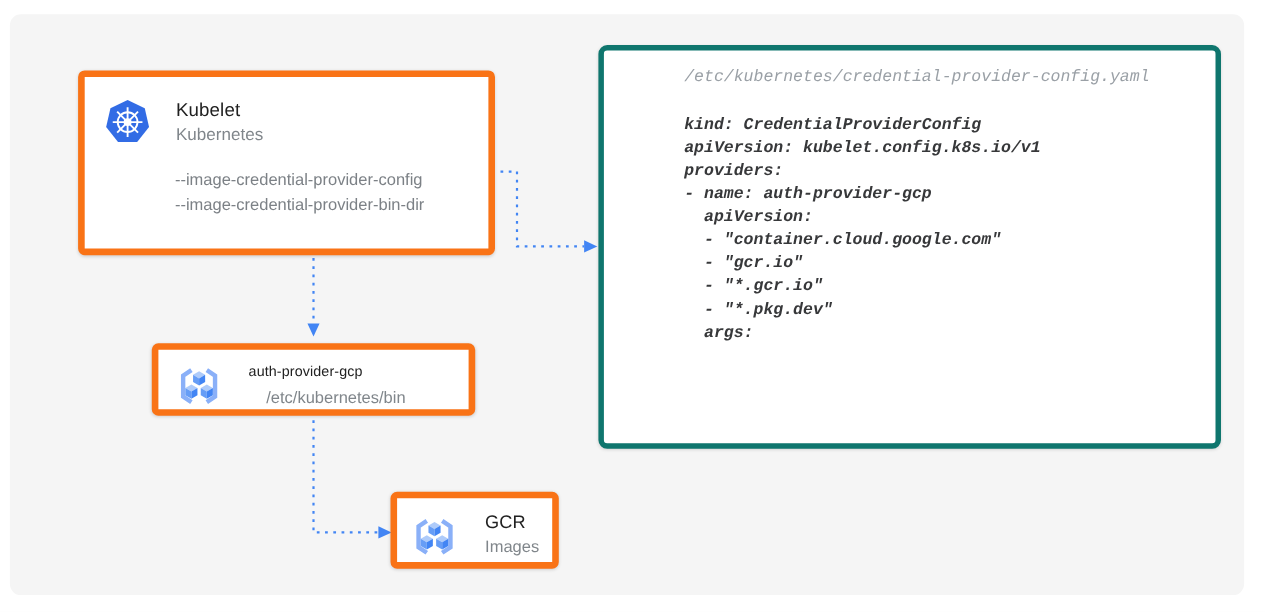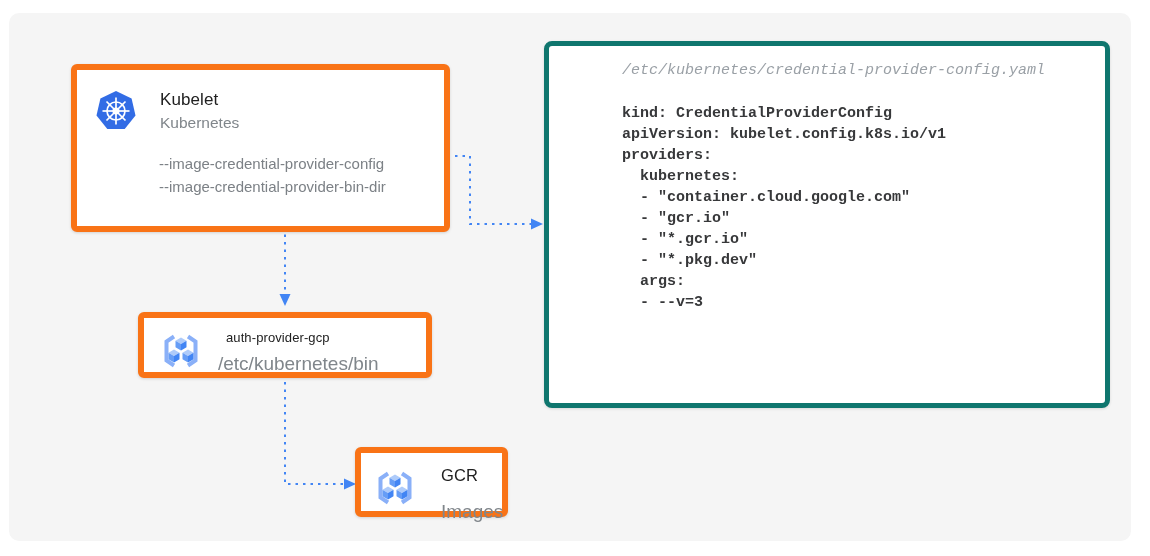--- a/index.html
+++ b/index.html
@@ -47,23 +47,23 @@
     letter-spacing: 0.1px;
   }
   .node-subtitle {
     position: absolute;
     color: #80868b;
     font-size: 15.5px;
   }
   .card-kubelet .node-title    { left: 83px; top: 20px; }
   .card-kubelet .node-subtitle { left: 83px; top: 44px; }
   .card-auth .node-title    { left: 82px; top: 12px; font-size: 13px; }
-  .card-auth .node-subtitle { left: 74px; top: 35px; font-size: 19px; text-align: right; }
+  .card-auth .node-subtitle { left: 98px; top: 35px; font-size: 15px; text-align: right; }
   .card-gcr .node-title     { left: 80px; top: 13px; font-size: 16.5px; }
-  .card-gcr .node-subtitle  { left: 80px; top: 36px; font-size: 19px; margin-top: 12px; }
+  .card-gcr .node-subtitle  { left: 80px; top: 36px; font-size: 15px; }
 
   .flags {
     position: absolute;
     left: 82px; top: 82px;
     color: #7c8186;
     font-size: 15px;
     line-height: 23px;
     white-space: nowrap;
   }
 
@@ -82,20 +82,21 @@
     font-family: "Liberation Mono", "DejaVu Sans Mono", monospace;
     font-style: italic;
     font-size: 15px;
     line-height: 22px;
     color: #9aa0a6;
     white-space: pre;
     margin-bottom: 21px;
   }
   .code-line {
     font-family: "Liberation Mono", "DejaVu Sans Mono", monospace;
+    font-style: italic;
     font-weight: bold;
     font-size: 15px;
     line-height: 21px;
     color: #37383a;
     white-space: pre;
   }
 </style>
 </head>
 <body>
 
@@ -183,21 +184,21 @@
   <div class="node-title">GCR</div>
   <div class="node-subtitle">Images</div>
 </div>
 
 <div class="config-panel">
   <div class="config-filename">/etc/kubernetes/credential-provider-config.yaml</div>
   <div>
     <div class="code-line">kind: CredentialProviderConfig</div>
     <div class="code-line">apiVersion: kubelet.config.k8s.io/v1</div>
     <div class="code-line">providers:</div>
-    <div class="code-line">  kubernetes:</div>
+    <div class="code-line">- name: auth-provider-gcp</div>
+    <div class="code-line">  apiVersion:</div>
     <div class="code-line">  - "container.cloud.google.com"</div>
     <div class="code-line">  - "gcr.io"</div>
     <div class="code-line">  - "*.gcr.io"</div>
     <div class="code-line">  - "*.pkg.dev"</div>
     <div class="code-line">  args:</div>
-    <div class="code-line">  - --v=3</div>
   </div>
 </div>
 
 </body></html>

